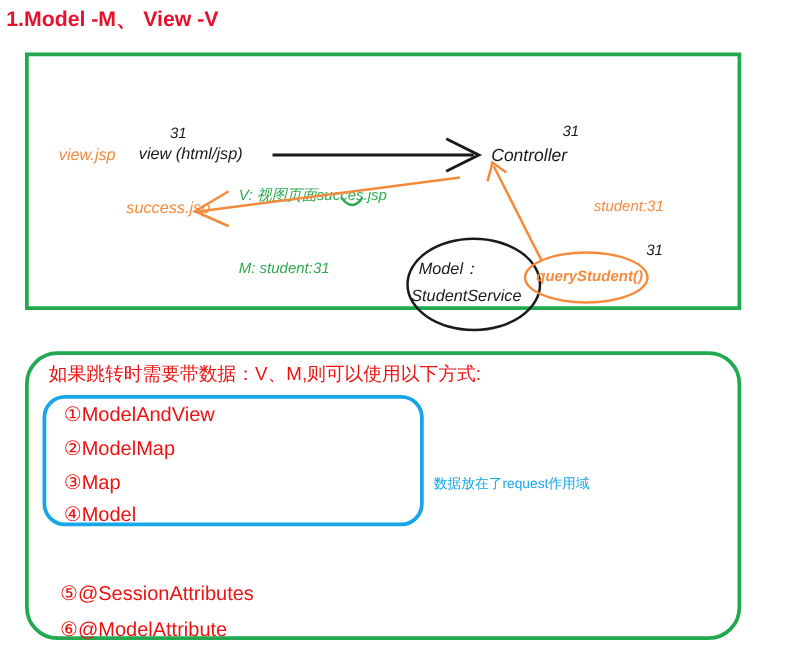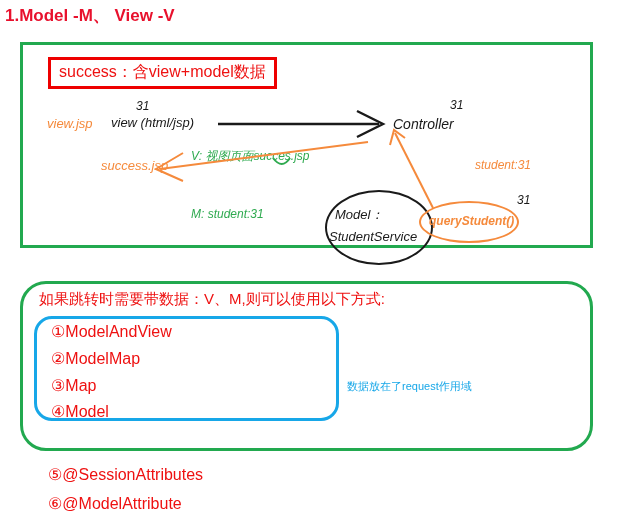--- a/index.html
+++ b/index.html
@@ -144,21 +144,21 @@
     overflow: visible;
     pointer-events: none;
   }
 
   
   #notes-panel {
     position: absolute;
     left: 20px;
     top: 281px;
     width: 573px;
-    height: 170px;
+    height: 231px;
     border: 3px solid #22a94f;
     border-radius: 26px;
     box-sizing: border-box;
     background: #ffffff;
     padding-left: 30px;
   }
 
   #notes-heading {
     position: absolute;
     left: 16px;
@@ -211,21 +211,20 @@
   #extra-0 { top: 181px; }
   #extra-1 { top: 210px; }
 </style>
 </head>
 <body>
 
 <div id="page-title">1.Model -M、 View -V</div>
 
 <div id="diagram-panel">
 
-  <div id="success-box">success：含view+model数据</div>
 
   <div class="lbl num31" id="lbl-31-left">31</div>
 
   <div class="lbl italic-orange" id="lbl-index">view.jsp</div>
 
   <div class="lbl italic-black" id="lbl-view">view (html/jsp)</div>
 
   <div class="lbl num31" id="lbl-31-right">31</div>
 
   <div class="lbl italic-black" id="lbl-controller">Controller</div>

